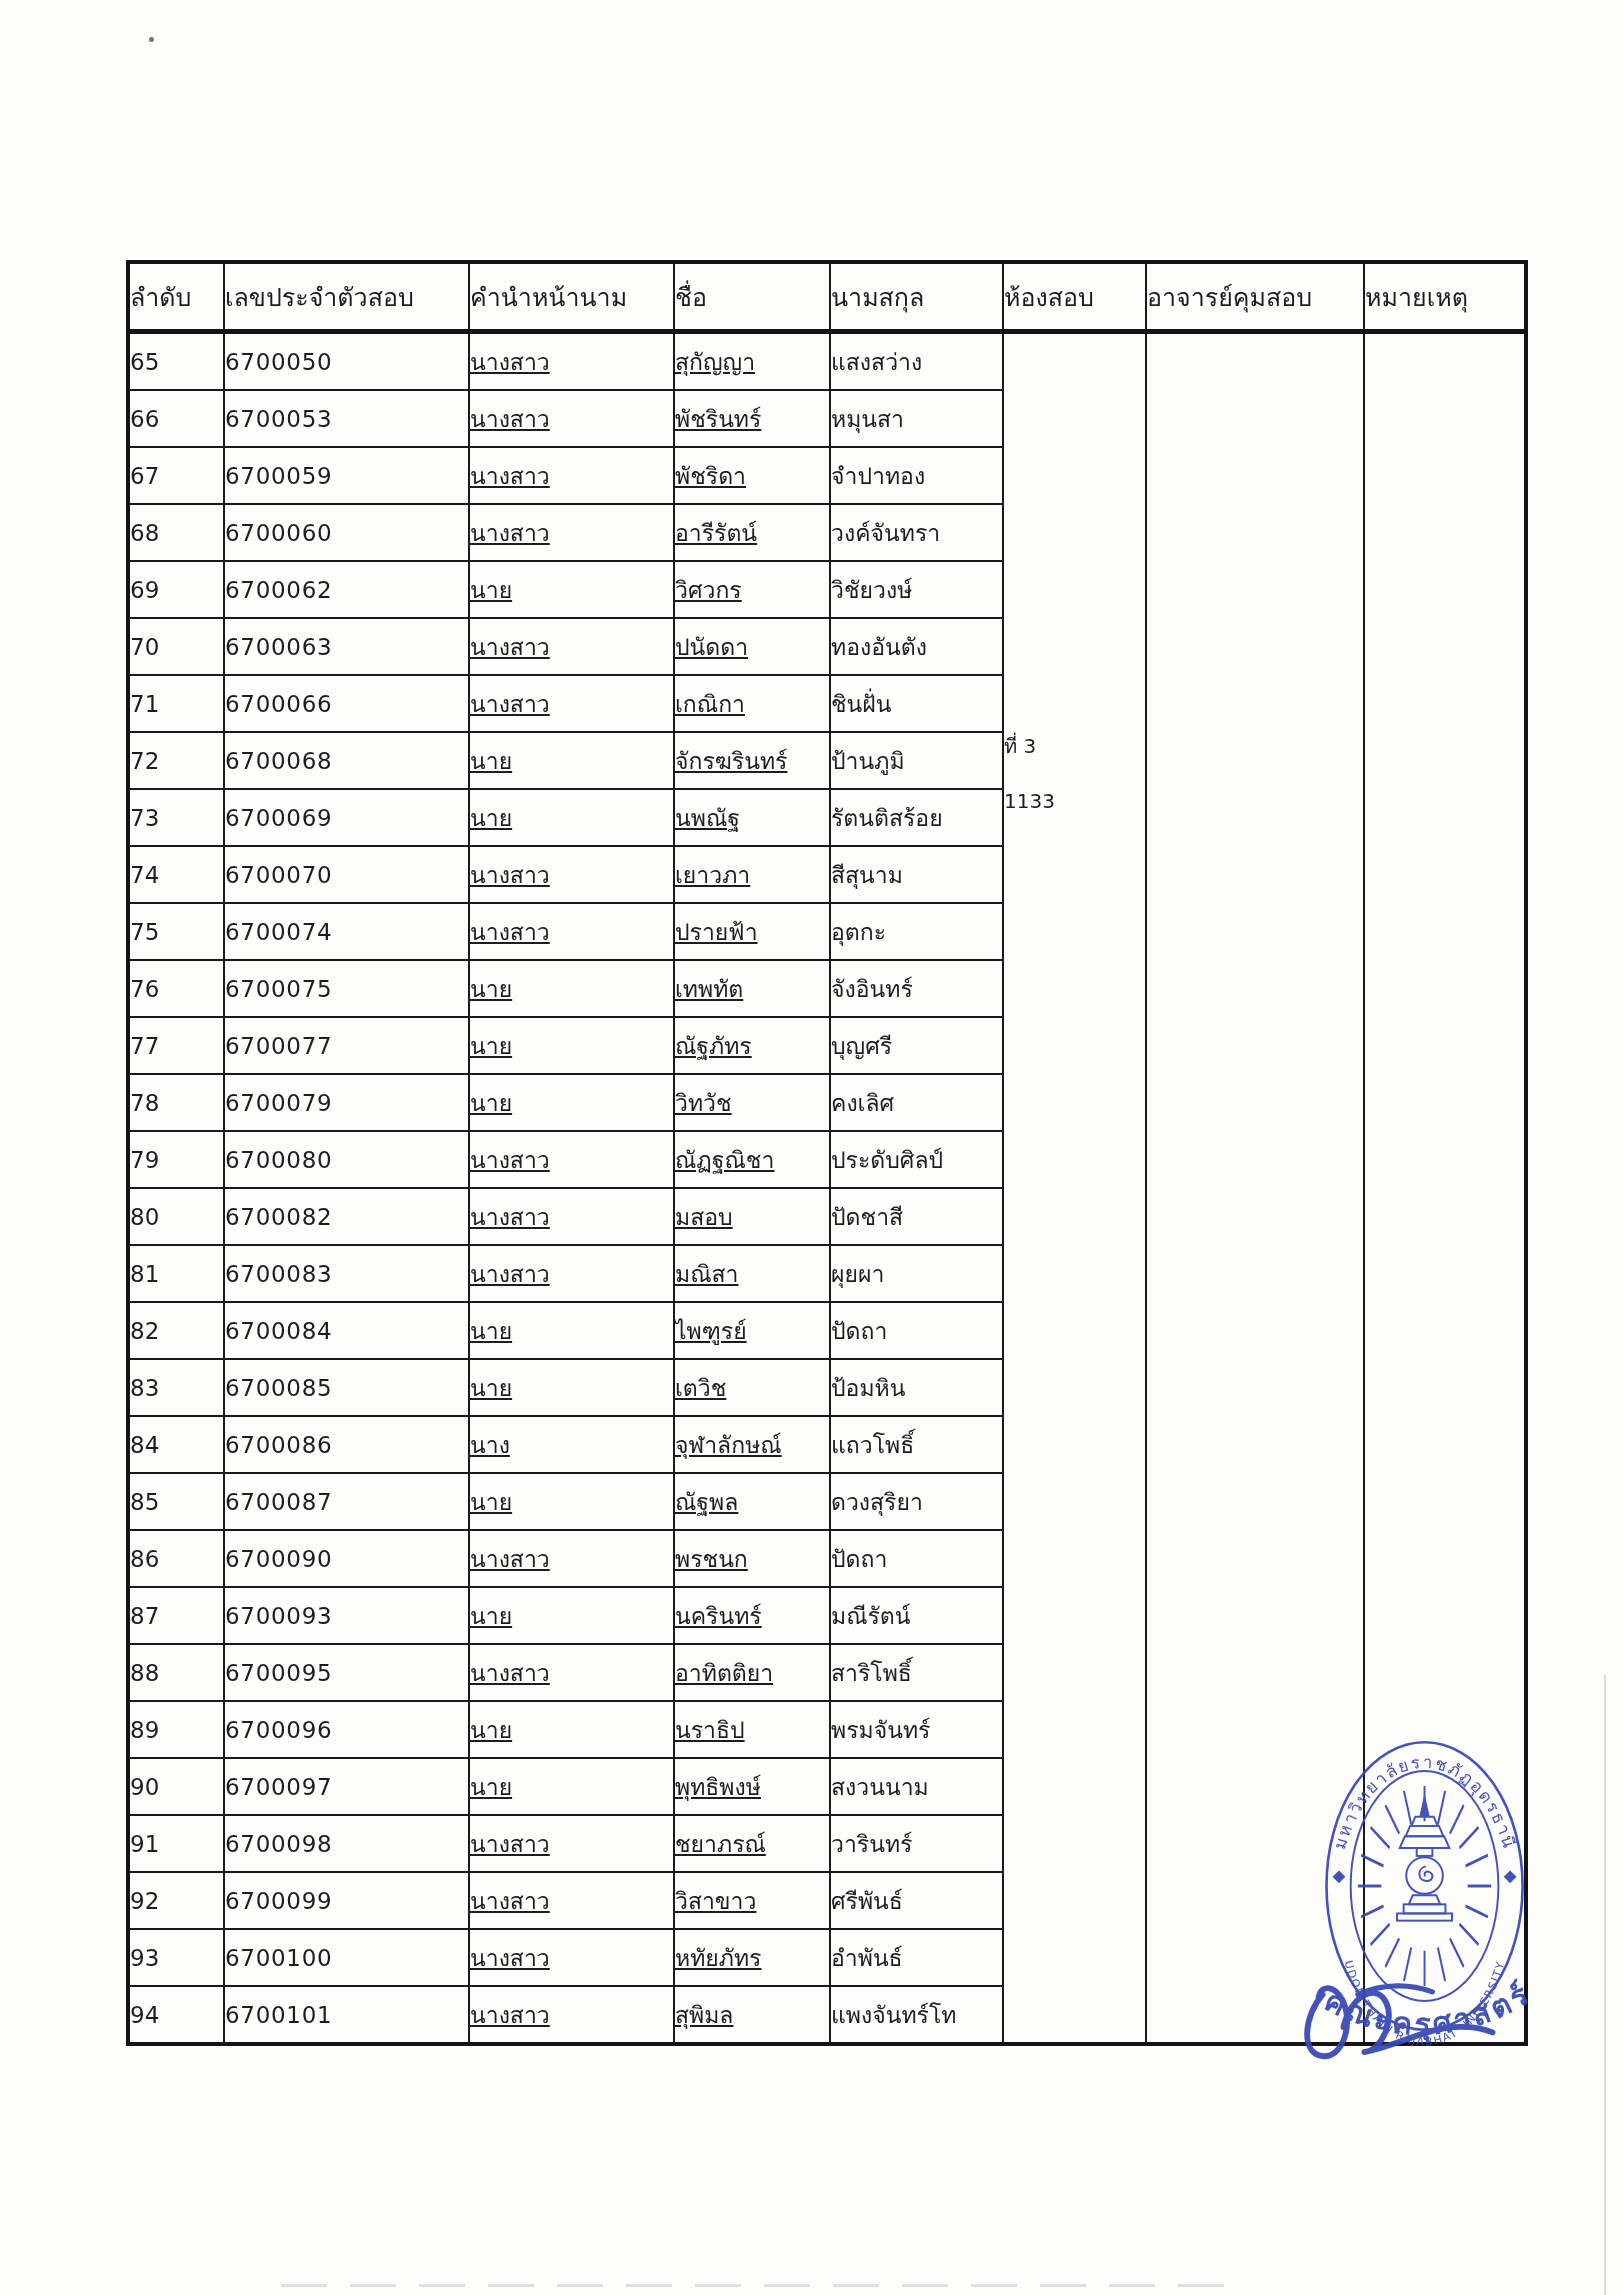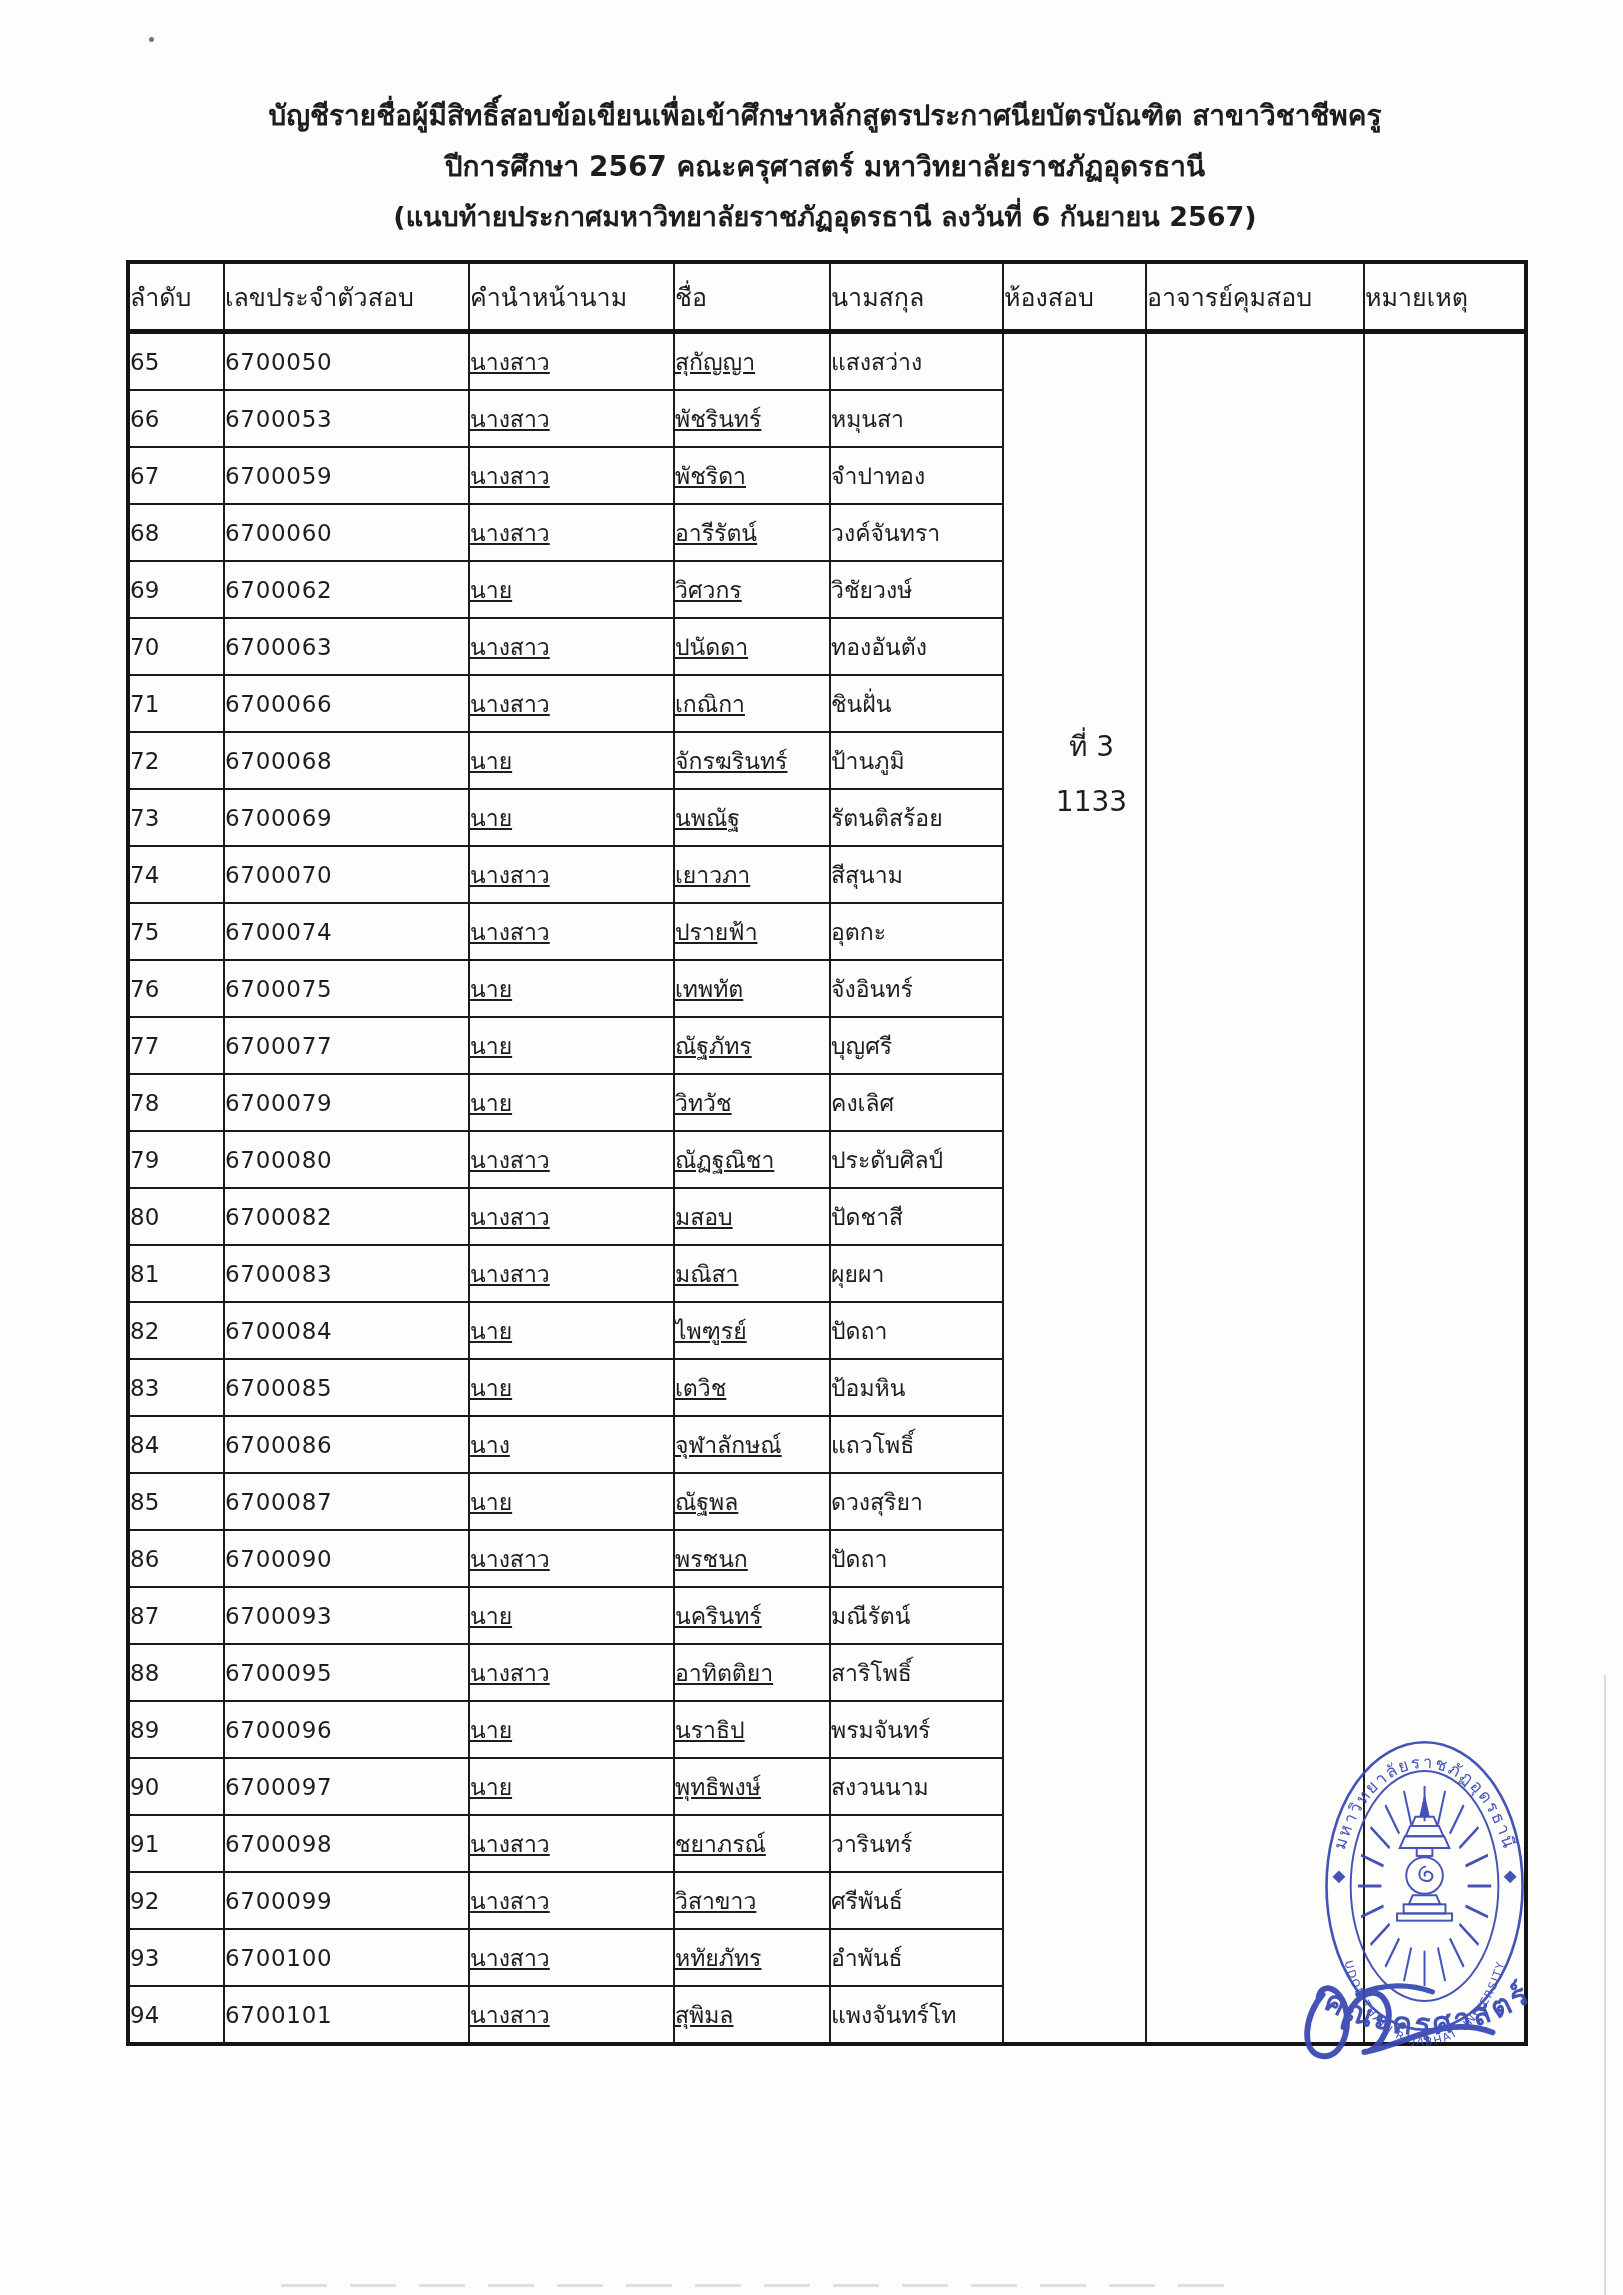--- a/index.html
+++ b/index.html
@@ -42,41 +42,36 @@
     overflow:hidden;white-space:nowrap;
   }
   td.c-no{font-size:23.6px;}
   td.c-id{text-align:left;font-size:23.6px;letter-spacing:0.7px;}
   td.c-title{padding-left:9.2px;text-decoration:underline;}
   td.c-first{padding-left:6.5px;text-decoration:underline;}
   td.c-last{padding-left:6.5px;}
   td.merged{position:relative;}
   .room-label{
     position:absolute;top:385px;left:0;right:0;
-    text-align:center;font-size:28px;line-height:55px;margin-left:34px;
+    text-align:left;font-size:20px;line-height:55px;
   }
 
   
   .stamp{position:absolute;left:1266px;top:1720px;width:321px;height:366px;opacity:.93;--ink:#3747b2;}
   .stamp .ink-stroke{stroke:var(--ink);fill:none;}
   .stamp .ink-fill{fill:var(--ink);stroke:none;}
   .stamp text{font-family:"DejaVu Sans","Liberation Sans",sans-serif;}
 </style>
 </head>
 <body>
 
 <div class="page">
 
   <div class="scan-dot"></div>
 
-  <div class="title-block">
-    <div class="title-line1">บัญชีรายชื่อผู้มีสิทธิ์สอบข้อเขียนเพื่อเข้าศึกษาหลักสูตรประกาศนียบัตรบัณฑิต สาขาวิชาชีพครู</div>
-    <div class="title-line2">ปีการศึกษา 2567 คณะครุศาสตร์ มหาวิทยาลัยราชภัฏอุดรธานี</div>
-    <div class="title-line3">(แนบท้ายประกาศมหาวิทยาลัยราชภัฏอุดรธานี ลงวันที่ 6 กันยายน 2567)</div>
-  </div>
 
   <table class="roster">
     <colgroup>
       <col style="width:96px">
         <col style="width:245px">
         <col style="width:205px">
         <col style="width:156px">
       <col style="width:173px">
         <col style="width:143px">
         <col style="width:218px">

